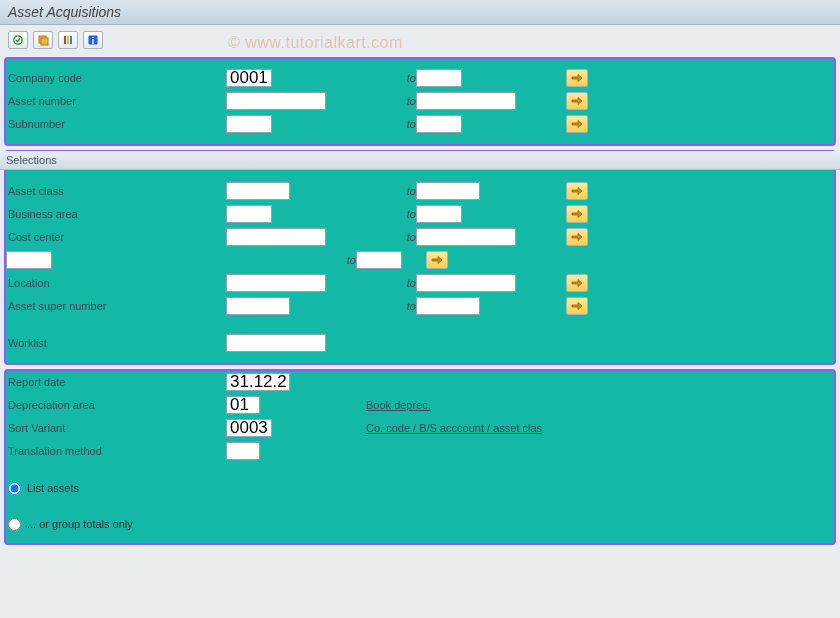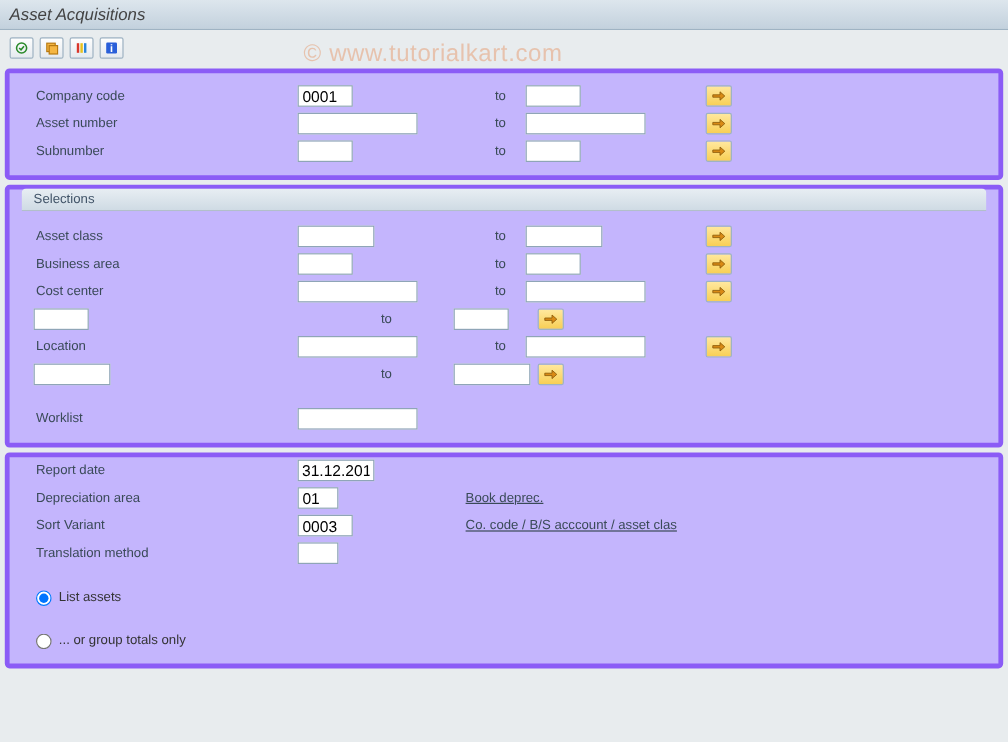--- a/index.html
+++ b/index.html
@@ -36,24 +36,24 @@
       border-radius: 2px;
       background: linear-gradient(to bottom,#fefefe,#e5eaef);
       display: inline-flex;
       align-items: center;
       justify-content: center;
       cursor: pointer;
       font-size: 10px;
     }
     .panel {
       margin: 4px;
-      border: 4px solid #8b5cf6;
+      border: 2px solid #8b5cf6;
       border-radius: 4px;
-      background: #c4b5fd;
-      padding: 8px 20px;
+      background: #14b8a6;
+      padding: 8px 0;
     }
     .panel-titled {
       padding-top: 0;
     }
     .panel-header {
       font-size: 11px;
       color: #415468;
       background: linear-gradient(to bottom,#e8eef3,#cfdbe4);
       margin: -1px -10px 10px -10px;
       padding: 3px 10px;
@@ -67,36 +67,37 @@
       height: 22px;
       margin-bottom: 1px;
     }
     .label {
       color: #3a4a58;
       padding-left: 2px;
     }
     input[type=text] {
       border: 1px solid #8fa5b7;
       background: #fff;
-      font-size: 13px;
+      font-size: 17px;
       height: 18px;
       padding: 1px 3px;
     }
     .w-xs { width: 34px; }
     .w-sm { width: 46px; }
     .w-md { width: 64px; }
     .w-lg { width: 100px; }
     .txt-selected {
       background: #bcd4f3;
       border-color: #628cc0;
     }
     .to-lbl {
-      text-align: center;
+      text-align: right;
       color: #3a4a58;
       padding-left: 18px;
+      font-style: italic;
     }
     .more-btn {
       width: 22px;
       height: 18px;
       border: 1px solid #9fb3c3;
       border-radius: 2px;
       background: linear-gradient(to bottom,#ffe89e,#f8cf55);
       display: inline-flex;
       align-items: center;
       justify-content: center;
@@ -123,23 +124,23 @@
       gap: 6px;
       height: 22px;
       padding-left: 2px;
     }
     input[type=radio] {
       margin: 0;
     }
     .watermark {
       position: absolute;
       top: 34px;
-      left: 253px;
+      left: 228px;
       color: rgba(230,160,120,0.55);
-      font-size: 20px;
+      font-size: 16px;
       letter-spacing: 0.5px;
       font-weight: normal;
       pointer-events: none;
     }
   </style>
 </head>
 <body>
 
 <div class="title-bar">Asset Acquisitions</div>
 
@@ -260,20 +261,21 @@
         <span><input type="text" class="w-lg" style=""></span>
         <span class="to-lbl">to</span>
         <span><input type="text" class="w-lg" style=""></span>
         <span><div class="more-btn">
             <svg viewBox="0 0 12 10">
               <path d="M1 4 H7 V1.5 L11 5 L7 8.5 V6 H1 Z" fill="#d98a15" stroke="#8a5a0a" stroke-width="0.7"></path>
             </svg>
           </div></span>
       </div>
       <div class="row">
+        <span class="label">Asset super number</span>
         <span><input type="text" class="w-md" style=""></span>
         <span class="to-lbl">to</span>
         <span><input type="text" class="w-md" style=""></span>
         <span><div class="more-btn">
             <svg viewBox="0 0 12 10">
               <path d="M1 4 H7 V1.5 L11 5 L7 8.5 V6 H1 Z" fill="#d98a15" stroke="#8a5a0a" stroke-width="0.7"></path>
             </svg>
           </div></span>
       </div>
     </div>

